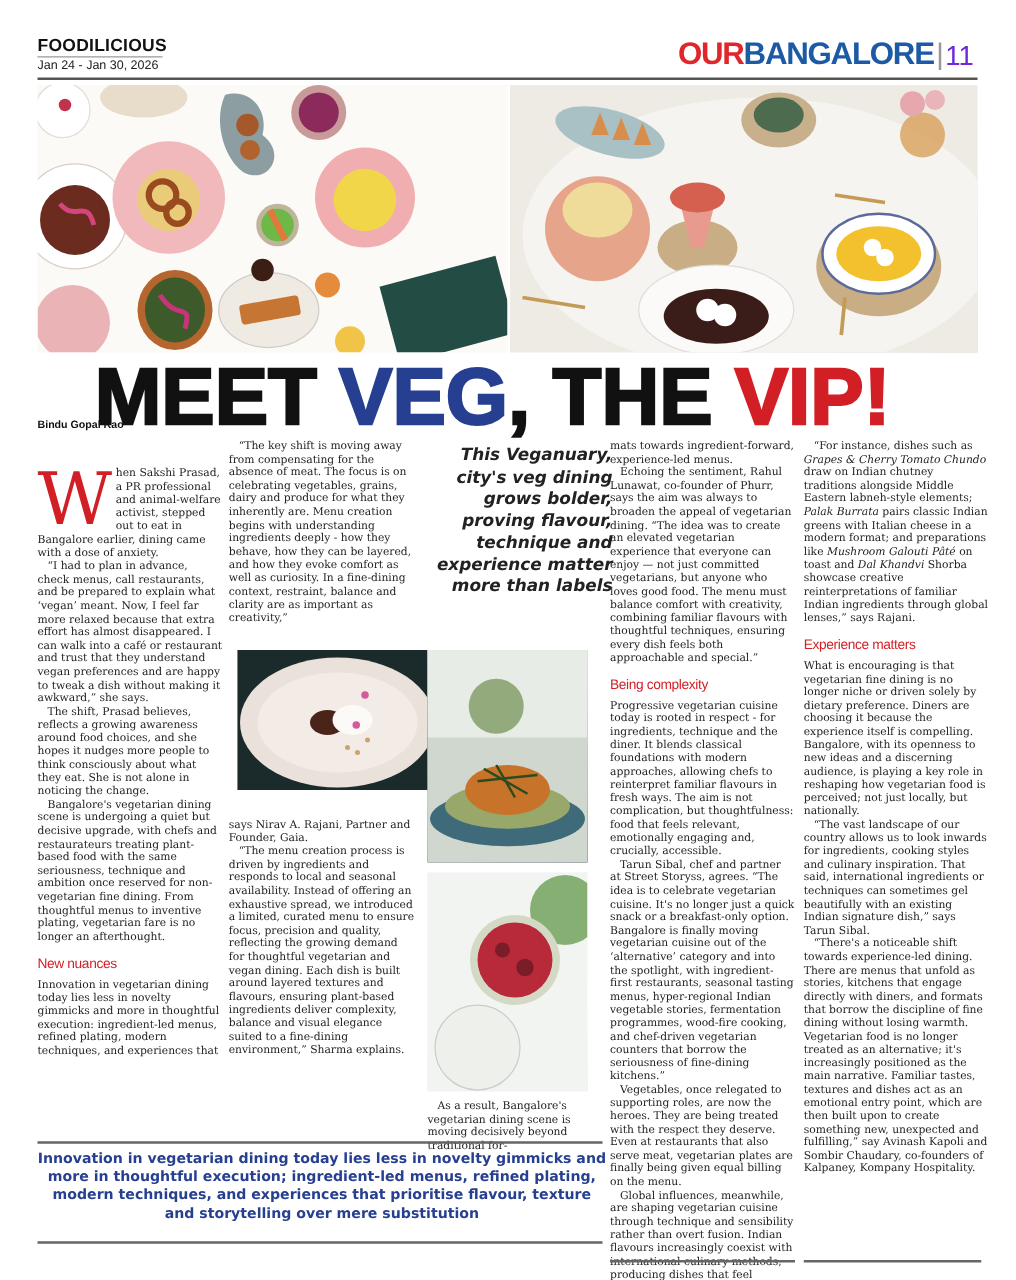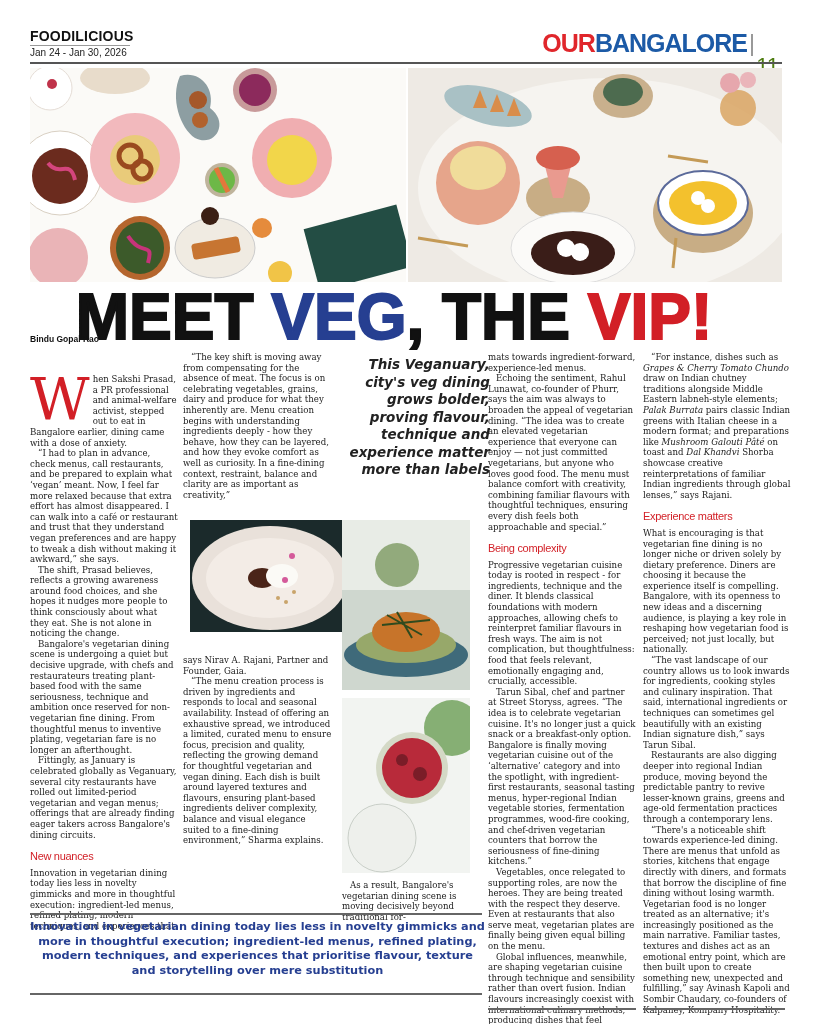--- a/index.html
+++ b/index.html
@@ -4,21 +4,21 @@
 <style>
   html,body{margin:0;padding:0;background:#fff;}
   body{width:813px;height:1024px;position:relative;overflow:hidden;font-family:"DejaVu Serif",serif;color:#222;}
   .abs{position:absolute;}
   .section-name{left:30px;top:28px;font-family:"Liberation Sans",sans-serif;font-weight:bold;font-size:14px;letter-spacing:0.2px;color:#111;border-bottom:1px solid #999;padding-bottom:1px;width:100px;}
   .issue-date{left:30px;top:47px;font-family:"Liberation Sans",sans-serif;font-size:10px;color:#222;}
   .masthead{right:40px;top:31px;font-family:"Liberation Sans",sans-serif;font-weight:bold;font-size:25px;letter-spacing:-1px;line-height:1;}
   .masthead .our{color:#e0262b;}
   .masthead .blr{color:#1c5aa6;}
   .masthead-sep{right:60px;top:34px;width:2px;height:22px;background:#999;}
-  .page-number{right:34px;top:32px;font-family:"Liberation Sans",sans-serif;font-size:22px;color:#4d7c0f;margin-top:21px;}
+  .page-number{right:34px;top:32px;font-family:"Liberation Sans",sans-serif;font-size:22px;color:#6d28d9;}
   .header-rule{left:30px;top:62px;width:752px;height:2px;background:#555;}
 
   .photo{overflow:hidden;}
   .hero-left{left:30px;top:68px;width:376px;height:214px;background:#fbfaf8;}
   .hero-right{left:408px;top:68px;width:374px;height:214px;background:linear-gradient(135deg,#b59a82 0%,#efeae4 30%,#f4f1ec 60%,#d9cfc5 100%);}
 
   .headline{left:0;top:282px;width:788px;text-align:center;font-family:"Liberation Sans",sans-serif;font-weight:900;font-size:64px;letter-spacing:0px;line-height:70px;color:#111;-webkit-text-stroke:2px currentColor;}
   .headline .veg{color:#263f91;}
   .headline .vip{color:#d21f26;}
 
@@ -128,21 +128,20 @@
   <span>MEET </span><span class="veg">VEG</span><span>, THE </span><span class="vip">VIP!</span>
 </div>
 
 <div class="abs byline">Bindu Gopal Rao</div>
 
 <div class="abs col col1">
   <p class="noindent"><span class="dropcap">W</span><span>hen Sakshi Prasad, a PR professional and animal-welfare activist, stepped out to eat in Bangalore earlier, dining came with a dose of anxiety.</span></p>
   <p>“I had to plan in advance, check menus, call restaurants, and be prepared to explain what ‘vegan’ meant. Now, I feel far more relaxed because that extra effort has almost disappeared. I can walk into a café or restaurant and trust that they understand vegan preferences and are happy to tweak a dish without making it awkward,” she says.</p>
   <p>The shift, Prasad believes, reflects a growing awareness around food choices, and she hopes it nudges more people to think consciously about what they eat. She is not alone in noticing the change.</p>
   <p>Bangalore's vegetarian dining scene is undergoing a quiet but decisive upgrade, with chefs and restaurateurs treating plant-based food with the same seriousness, technique and ambition once reserved for non-vegetarian fine dining. From thoughtful menus to inventive plating, vegetarian fare is no longer an afterthought.</p>
-  <p>Fittingly, as January is celebrated globally as Veganuary, several city restaurants have rolled out limited-period vegetarian and vegan menus; offerings that are already finding eager takers across Bangalore's dining circuits.</p>
   <h3>New nuances</h3>
   <p class="noindent">Innovation in vegetarian dining today lies less in novelty gimmicks and more in thoughtful execution: ingredient-led menus, refined plating, modern techniques, and experiences that</p>
 </div>
 
 <div class="abs col col2">
   <p>“The key shift is moving away from compensating for the absence of meat. The focus is on celebrating vegetables, grains, dairy and produce for what they inherently are. Menu creation begins with understanding ingredients deeply - how they behave, how they can be layered, and how they evoke comfort as well as curiosity. In a fine-dining context, restraint, balance and clarity are as important as creativity,”</p>
 </div>
 <div class="abs col col2" style="top:655px;">
   <p class="noindent">says Nirav A. Rajani, Partner and Founder, Gaia.</p>
   <p>“The menu creation process is driven by ingredients and responds to local and seasonal availability. Instead of offering an exhaustive spread, we introduced a limited, curated menu to ensure focus, precision and quality, reflecting the growing demand for thoughtful vegetarian and vegan dining. Each dish is built around layered textures and flavours, ensuring plant-based ingredients deliver complexity, balance and visual elegance suited to a fine-dining environment,” Sharma explains.</p>
@@ -199,21 +198,20 @@
   <p>Tarun Sibal, chef and partner at Street Storyss, agrees. “The idea is to celebrate vegetarian cuisine. It's no longer just a quick snack or a breakfast-only option. Bangalore is finally moving vegetarian cuisine out of the ‘alternative’ category and into the spotlight, with ingredient-first restaurants, seasonal tasting menus, hyper-regional Indian vegetable stories, fermentation programmes, wood-fire cooking, and chef-driven vegetarian counters that borrow the seriousness of fine-dining kitchens.”</p>
   <p>Vegetables, once relegated to supporting roles, are now the heroes. They are being treated with the respect they deserve. Even at restaurants that also serve meat, vegetarian plates are finally being given equal billing on the menu.</p>
   <p>Global influences, meanwhile, are shaping vegetarian cuisine through technique and sensibility rather than overt fusion. Indian flavours increasingly coexist with international culinary methods, producing dishes that feel familiar yet contemporary. The goal is coherence, not novelty.</p>
 </div>
 
 <div class="abs col col5">
   <p><span>“For instance, dishes such as </span><i>Grapes &amp; Cherry Tomato Chundo</i><span> draw on Indian chutney traditions alongside Middle Eastern labneh-style elements; </span><i>Palak Burrata</i><span> pairs classic Indian greens with Italian cheese in a modern format; and preparations like </span><i>Mushroom Galouti Pâté</i><span> on toast and </span><i>Dal Khandvi</i><span> Shorba showcase creative reinterpretations of familiar Indian ingredients through global lenses,” says Rajani.</span></p>
   <h3>Experience matters</h3>
   <p class="noindent">What is encouraging is that vegetarian fine dining is no longer niche or driven solely by dietary preference. Diners are choosing it because the experience itself is compelling. Bangalore, with its openness to new ideas and a discerning audience, is playing a key role in reshaping how vegetarian food is perceived; not just locally, but nationally.</p>
   <p>“The vast landscape of our country allows us to look inwards for ingredients, cooking styles and culinary inspiration. That said, international ingredients or techniques can sometimes gel beautifully with an existing Indian signature dish,” says Tarun Sibal.</p>
-  <p>Restaurants are also digging deeper into regional Indian produce, moving beyond the predictable pantry to revive lesser-known grains, greens and age-old fermentation practices through a contemporary lens.</p>
   <p>“There's a noticeable shift towards experience-led dining. There are menus that unfold as stories, kitchens that engage directly with diners, and formats that borrow the discipline of fine dining without losing warmth. Vegetarian food is no longer treated as an alternative; it's increasingly positioned as the main narrative. Familiar tastes, textures and dishes act as an emotional entry point, which are then built upon to create something new, unexpected and fulfilling,” say Avinash Kapoli and Sombir Chaudary, co-founders of Kalpaney, Kompany Hospitality.</p>
 </div>
 
 <div class="abs rule" style="left:30px;top:913px;width:452px;"></div>
 <div class="abs bottom-pullquote">Innovation in vegetarian dining today lies less in novelty gimmicks and more in thoughtful execution; ingredient-led menus, refined plating, modern techniques, and experiences that prioritise flavour, texture and storytelling over mere substitution</div>
 <div class="abs rule" style="left:30px;top:993px;width:452px;"></div>
 <div class="abs rule" style="left:488px;top:1008px;width:148px;"></div>
 <div class="abs rule" style="left:643px;top:1008px;width:142px;"></div>
 
 </body></html>

